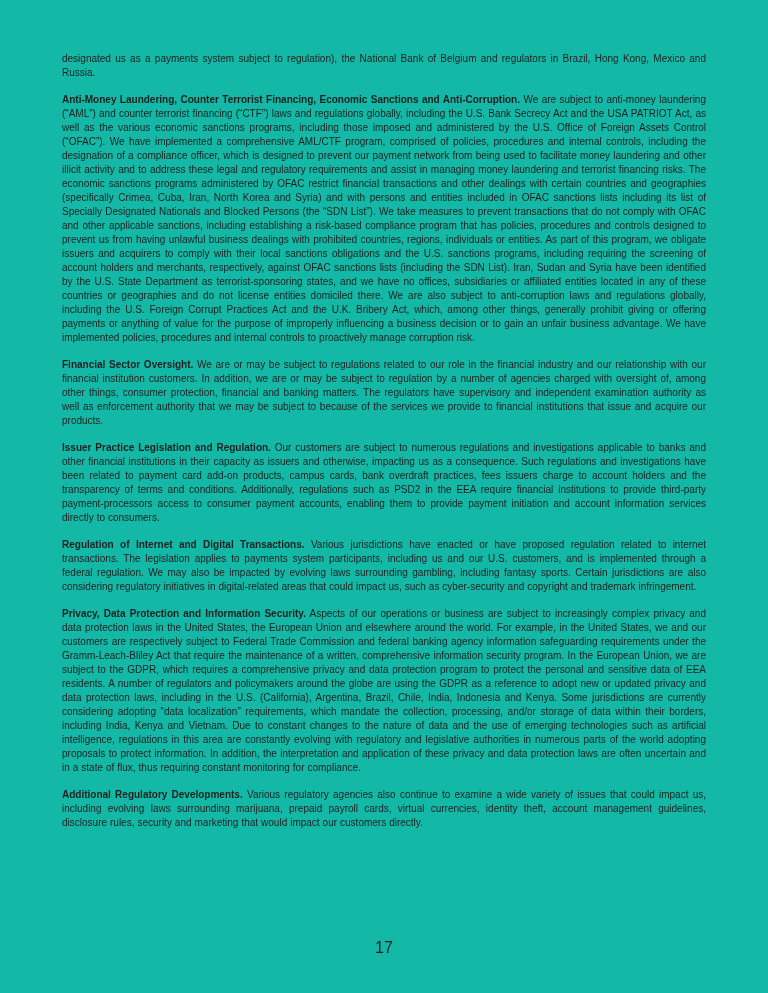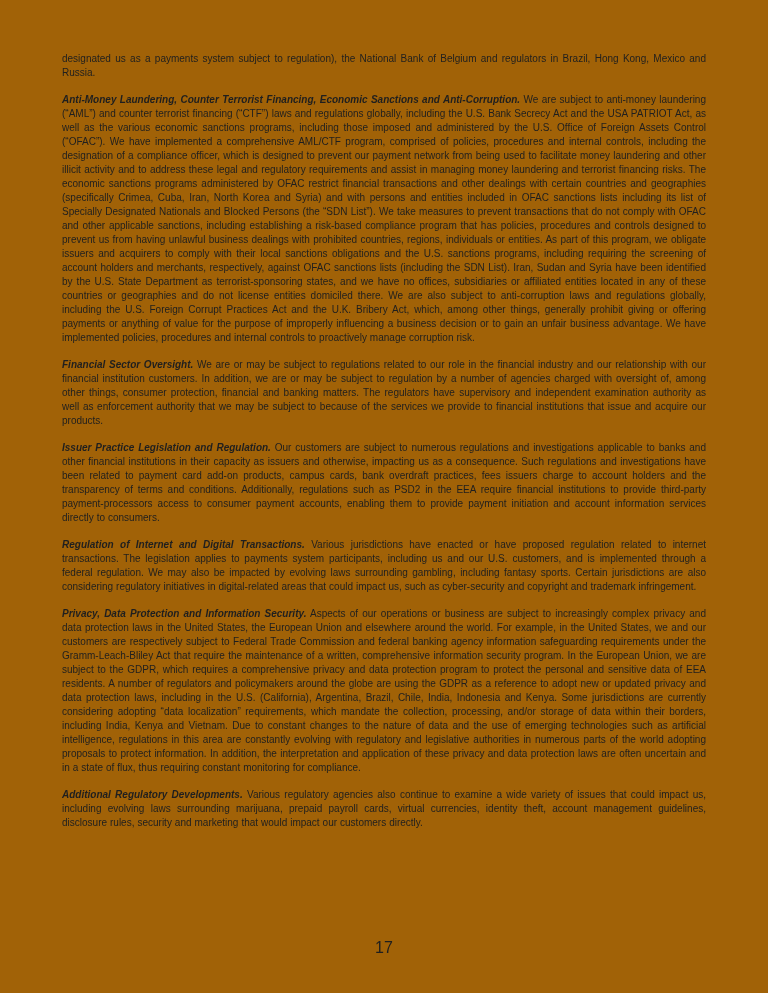--- a/index.html
+++ b/index.html
@@ -4,37 +4,36 @@
 <style>
   html, body {
     margin: 0;
     padding: 0;
     background: #ffffff;
   }
   .page {
     position: relative;
     width: 768px;
     height: 993px;
-    background: #a16207;
+    background: #14b8a6;
     box-sizing: border-box;
     padding: 52px 62px 0 62px;
     font-family: "Liberation Sans", sans-serif;
     color: #1f1f1f;
     overflow: hidden;
   }
   .para {
     font-size: 10px;
     line-height: 14px;
     text-align: justify;
     margin: 0 0 13px 0;
     word-spacing: 0.2px;
   }
   .lead {
     font-weight: bold;
-    font-style: italic;
   }
   .page-number {
     position: absolute;
     left: 0;
     right: 0;
     bottom: 36px;
     text-align: center;
     font-size: 16px;
     color: #1f1f1f;
   }

